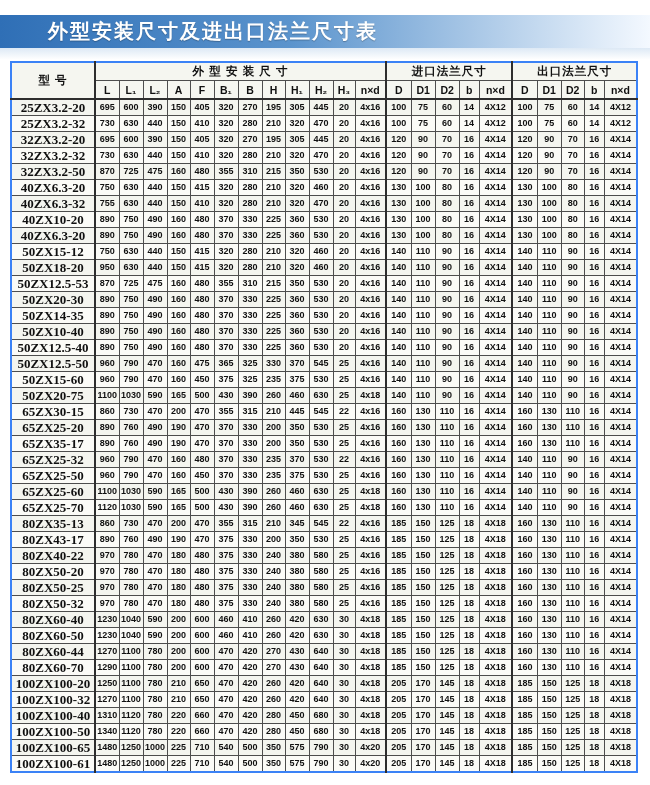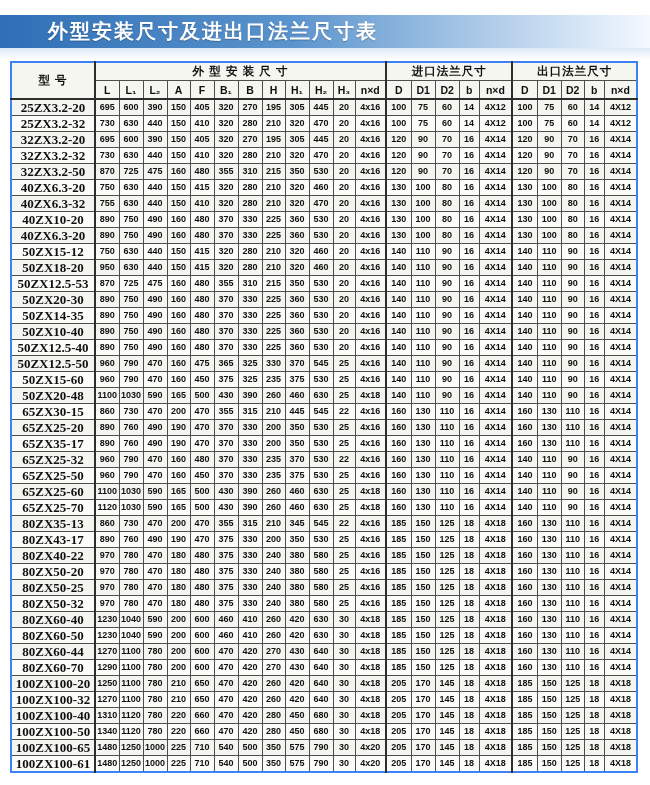--- a/index.html
+++ b/index.html
@@ -581,21 +581,21 @@
           <td>90</td>
           <td>16</td>
           <td>4X14</td>
           <td class="sec">140</td>
           <td>110</td>
           <td>90</td>
           <td>16</td>
           <td>4X14</td>
         </tr>
         <tr>
-          <td class="model-col">50ZX20-48</td>
+          <td class="model-col">50ZX20-75</td>
           <td class="sec">1100</td>
           <td>1030</td>
           <td>590</td>
           <td>165</td>
           <td>500</td>
           <td>430</td>
           <td>390</td>
           <td>260</td>
           <td>460</td>
           <td>630</td>

